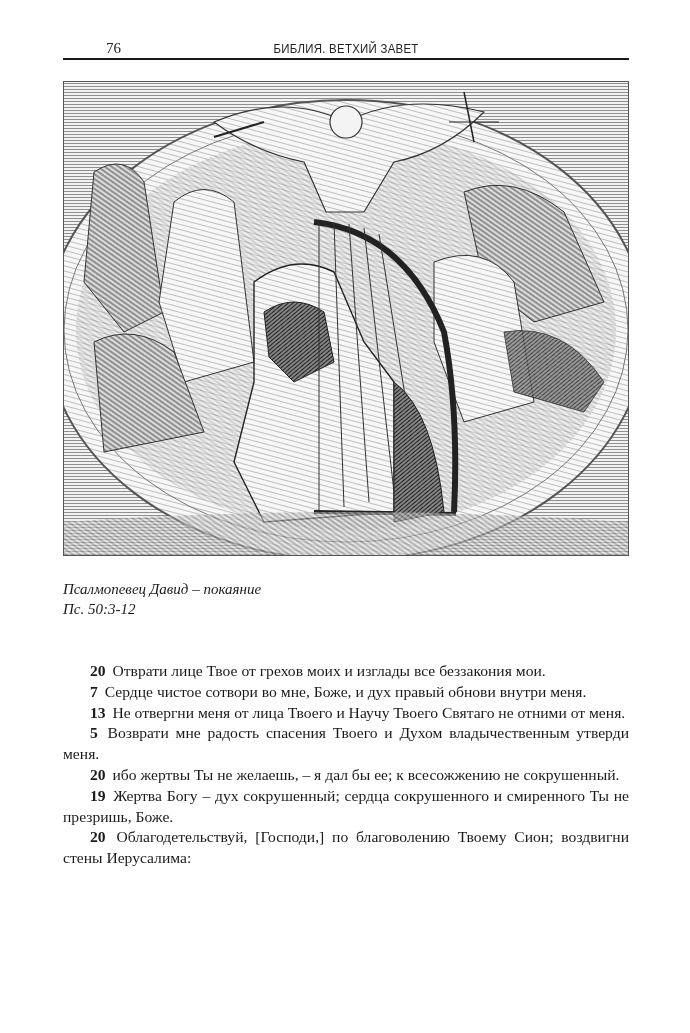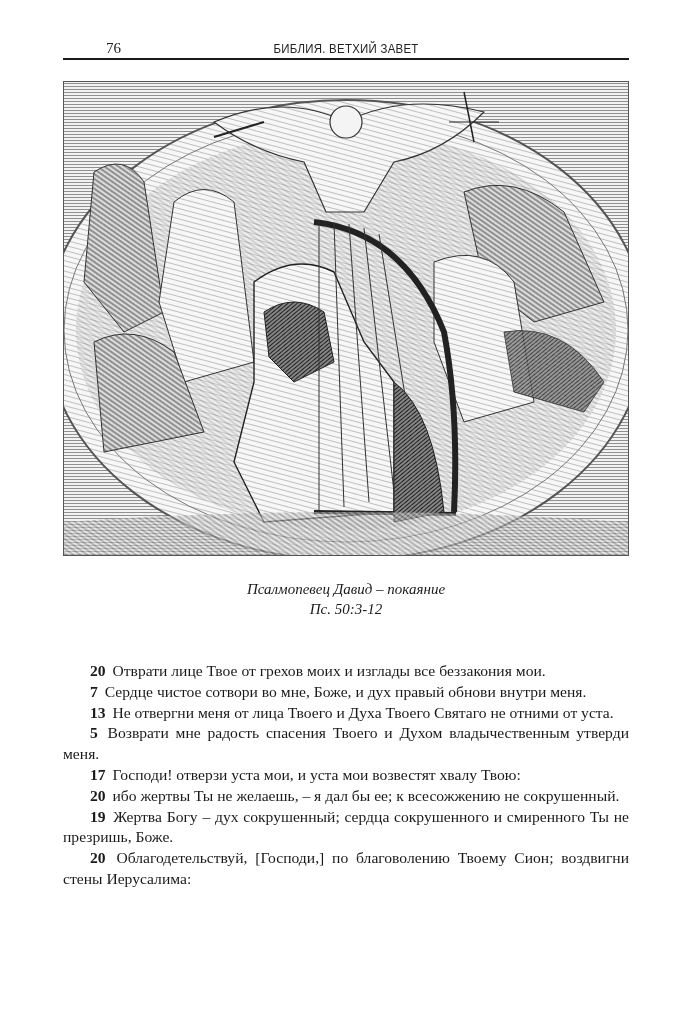--- a/index.html
+++ b/index.html
@@ -10,21 +10,21 @@
                  font-size: 15px; color: #222; margin-left: 43px; }
   .running-title { position: absolute; left: 0; width: 100%; top: 1px; text-align: center;
                    font-family: "Liberation Sans", sans-serif; font-size: 13px; letter-spacing: 0.3px;
                    color: #222; transform: scaleX(0.88); }
   .head-rule { position: absolute; left: 63px; top: 58px; width: 566px; height: 2px; background: #1a1a1a; }
 
   .illustration { position: absolute; left: 63px; top: 81px; width: 566px; height: 475px;
                   border: 1px solid #555; box-sizing: border-box; overflow: hidden; background: #e9e9e9; }
   .illustration svg { display: block; }
 
-  .caption { position: absolute; left: 63px; width: 566px; text-align: center;
+  .caption { position: absolute; left: 63px; width: 566px; 
              font-family: "Liberation Serif", serif; font-style: italic; font-size: 15px; color: #1a1a1a; }
   .caption-title { top: 581px; }
   .caption-ref { top: 601px; }
 
   .verses { position: absolute; left: 63px; top: 661px; width: 566px;
             font-family: "Liberation Serif", serif; font-size: 15.6px; line-height: 20.8px;
             text-align: justify; color: #1a1a1a; }
   .verse { margin: 0; text-indent: 27px; }
   .verse-num { font-weight: bold; margin-right: 3px; }
 </style>
@@ -94,19 +94,18 @@
     <path d="M0 440 Q282 420 564 440 L564 473 L0 473 Z" fill="url(#hatchD)" opacity="0.6"></path>
   </svg>
 </div>
 
 <div class="caption caption-title">Псалмопевец Давид – покаяние</div>
 <div class="caption caption-ref">Пс. 50:3-12</div>
 
 <div class="verses">
   <p class="verse"><span class="verse-num">20</span> <span>Отврати лице Твое от грехов моих и изглады все беззакония мои.</span></p>
   <p class="verse"><span class="verse-num">7</span> <span>Сердце чистое сотвори во мне, Боже, и дух правый обнови внутри меня.</span></p>
-  <p class="verse"><span class="verse-num">13</span> <span>Не отвергни меня от лица Твоего и Духа Твоего Святаго не отними от уста.</span></p>
+  <p class="verse"><span class="verse-num">13</span> <span>Не отвергни меня от лица Твоего и Научу Твоего Святаго не отними от меня.</span></p>
   <p class="verse"><span class="verse-num">5</span> <span>Возврати мне радость спасения Твоего и Духом владычественным утверди меня.</span></p>
-  <p class="verse"><span class="verse-num">17</span> <span>Господи! отверзи уста мои, и уста мои возвестят хвалу Твою:</span></p>
   <p class="verse"><span class="verse-num">20</span> <span>ибо жертвы Ты не желаешь, – я дал бы ее; к всесожжению не сокрушенный.</span></p>
   <p class="verse"><span class="verse-num">19</span> <span>Жертва Богу – дух сокрушенный; сердца сокрушенного и смиренного Ты не презришь, Боже.</span></p>
   <p class="verse"><span class="verse-num">20</span> <span>Облагодетельствуй, [Господи,] по благоволению Твоему Сион; воздвигни стены Иерусалима:</span></p>
 </div>
 
 </body></html>

